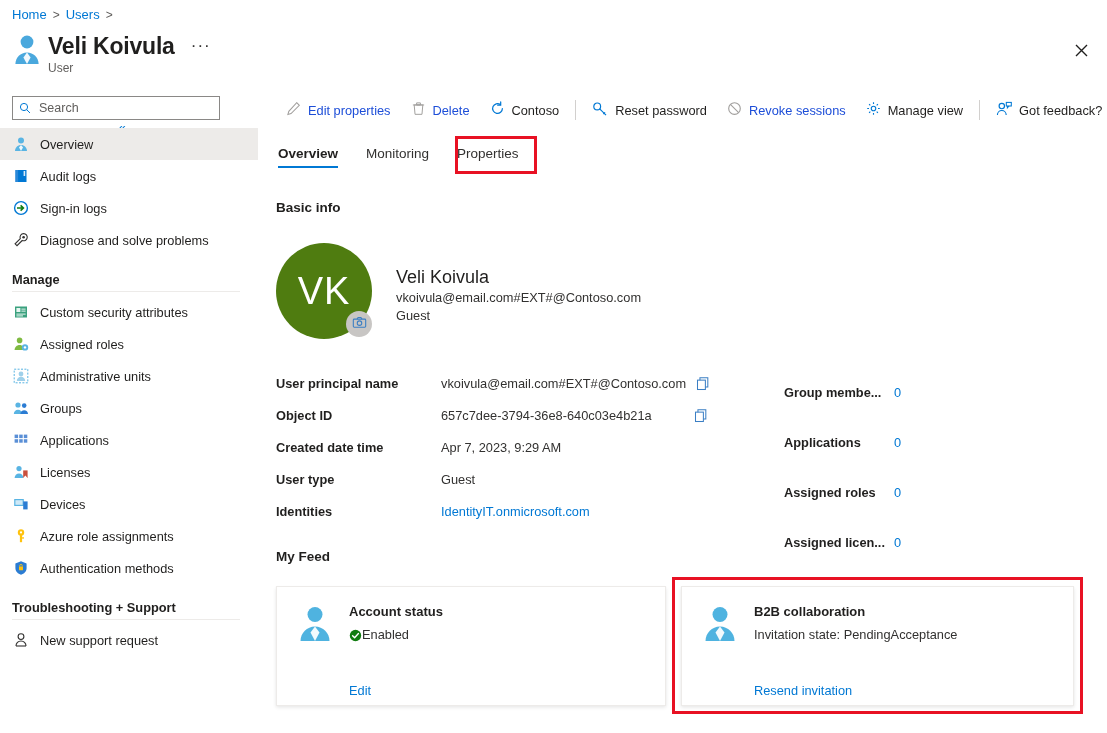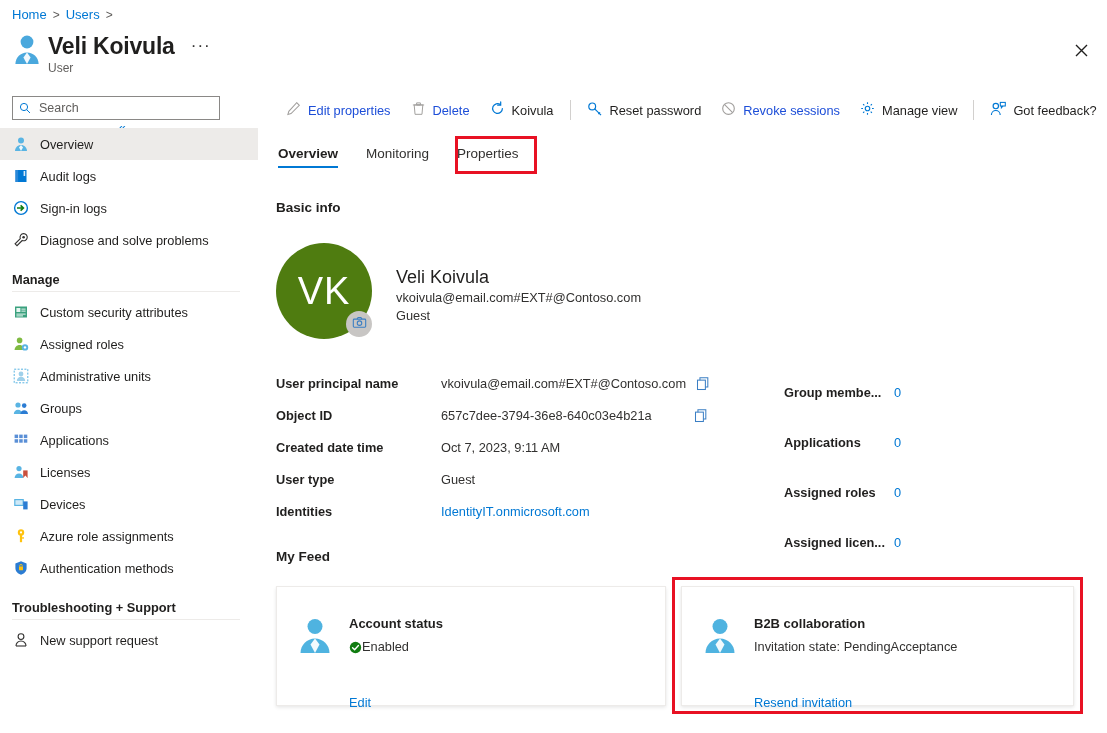--- a/index.html
+++ b/index.html
@@ -177,21 +177,21 @@
   .stats { position: absolute; left: 784px; top: 367px; }
   .srow { display: flex; align-items: center; height: 50px; font-size: 12.8px; }
   .slabel { width: 110px; font-weight: 700; color: #201f1e; flex: none; }
   .svalue { color: #0078d4; cursor: pointer; }
 
   
   .feed-card {
     position: absolute; background: #fff;
     border: 1px solid #edebe9;
     box-shadow: 0 1.6px 3.6px rgba(0,0,0,0.10), 0 0.3px 0.9px rgba(0,0,0,0.08);
-    padding: 28px 18px;
+    padding: 16px 18px;
   }
   .card-inner { display: flex; align-items: flex-start; }
   .card-ico { width: 40px; height: 40px; flex: none; margin-right: 14px; }
   .card-title {
     font-size: 13px; font-weight: 700; color: #201f1e;
     line-height: 18px; margin-bottom: 5px;
   }
   .card-sub {
     font-size: 12.8px; color: #323130;
     display: flex; align-items: center; gap: 0; line-height: 18px;
@@ -446,21 +446,21 @@
       <span>Delete</span>
     </div>
 
     <div class="cmd">
       <span>
         <svg width="15" height="15" viewBox="0 0 16 16">
           <path d="M13.2 8 A5.2 5.2 0 1 1 11 3.8" stroke="#0078d4" stroke-width="1.3" fill="none" stroke-linecap="round"></path>
           <path d="M11.4 1 L11.4 4.3 L8.1 4.3" stroke="#0078d4" stroke-width="1.3" fill="none" stroke-linecap="round"></path>
         </svg>
       </span>
-      <span>Koivula</span>
+      <span>Contoso</span>
     </div>
 
     <div class="cmd-sep"></div>
 
     <div class="cmd">
       <span>
         <svg width="16" height="16" viewBox="0 0 16 16">
           <circle cx="5.2" cy="5.4" r="3.4" stroke="#0078d4" stroke-width="1.2" fill="none"></circle>
           <path d="M7.7 7.9 L14 14.2" stroke="#0078d4" stroke-width="1.2" fill="none"></path>
           <path d="M11.4 13 L13 11.4" stroke="#0078d4" stroke-width="1.2" fill="none"></path>
@@ -552,21 +552,21 @@
       <span class="dvalue">657c7dee-3794-36e8-640c03e4b21a</span>
       <span class="copy-ico" style="margin-left:42px;">
         <svg width="15" height="15" viewBox="0 0 16 16">
           <rect x="1.6" y="4.4" width="8.4" height="10" stroke="#3b7fc4" stroke-width="1.1" fill="#fff"></rect>
           <path d="M4.2 4.4 V1.8 h8.4 v10 h-2.6" stroke="#3b7fc4" stroke-width="1.1" fill="none"></path>
         </svg>
       </span>
     </div>
     <div class="drow">
       <span class="dlabel">Created date time</span>
-      <span class="dvalue">Oct 7, 2023, 9:11 AM</span>
+      <span class="dvalue">Apr 7, 2023, 9:29 AM</span>
     </div>
     <div class="drow">
       <span class="dlabel">User type</span>
       <span class="dvalue">Guest</span>
     </div>
     <div class="drow">
       <span class="dlabel">Identities</span>
       <span class="dvalue link">IdentityIT.onmicrosoft.com</span>
     </div>
   </div>

